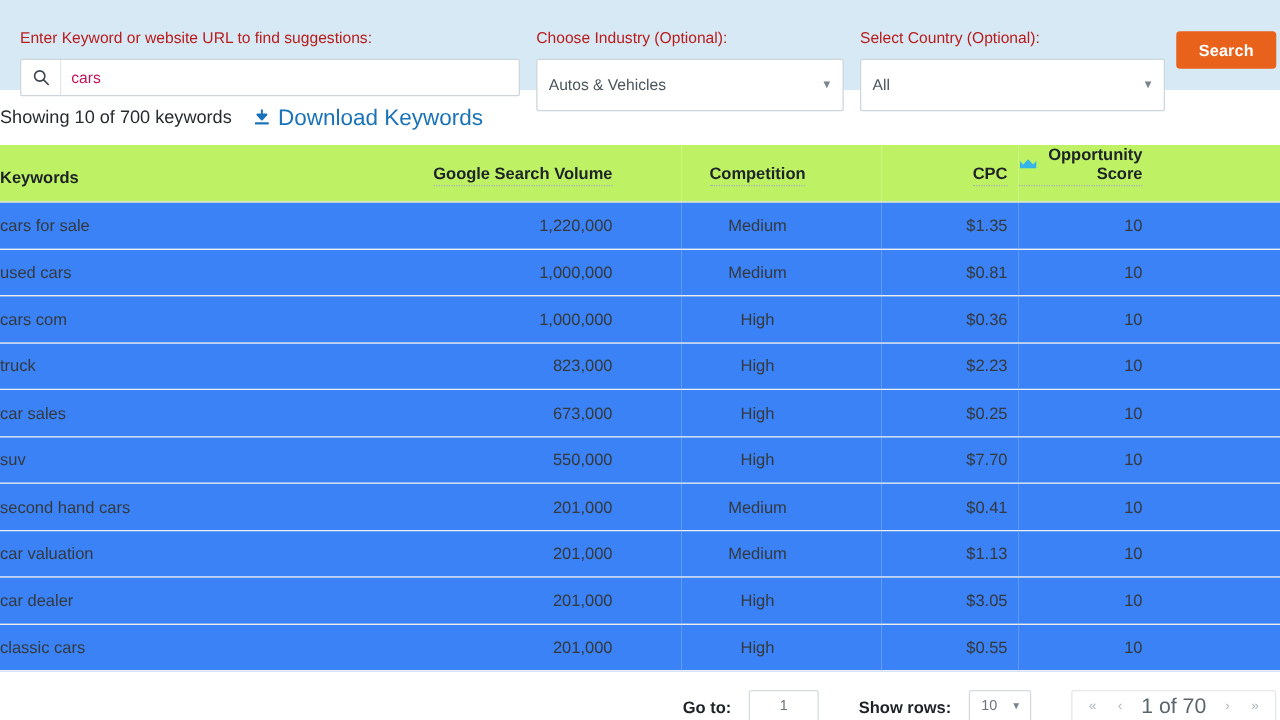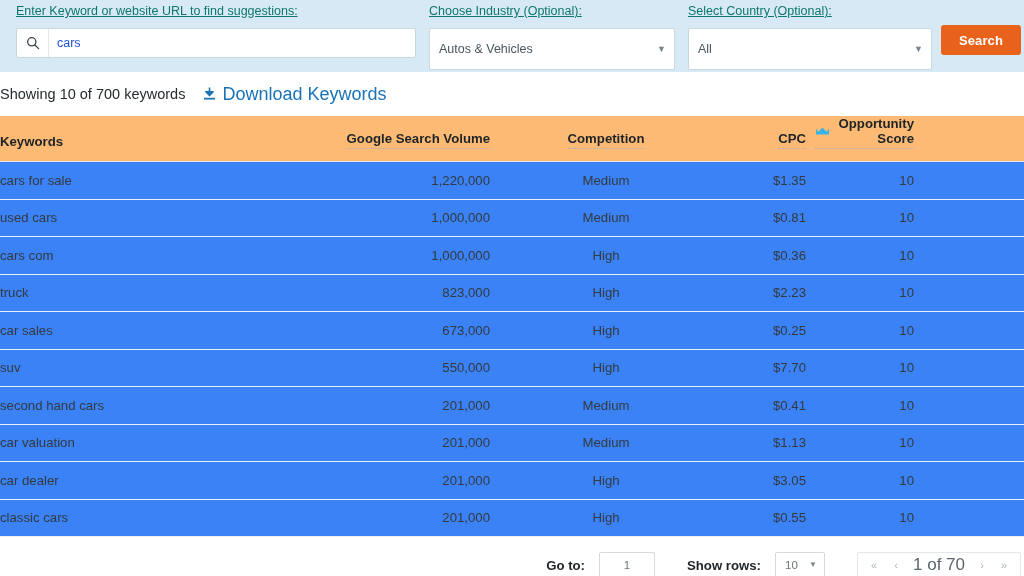--- a/index.html
+++ b/index.html
@@ -15,25 +15,24 @@
   .search-panel {
     background: #d7e9f4;
     height: 72px;
     width: 1024px;
     position: relative;
     padding: 0;
   }
   .field-group { position: absolute; top: 0; }
   .field-label {
     font-size: 12.5px;
-    color: #0f766e;
+    color: #b91c1c;
     line-height: 1;
-    padding-top: 5px;
-    white-space: nowrap;
-    text-decoration: underline;
+    padding-top: 24px;
+    white-space: nowrap;
   }
   .control-row { margin-top: 10px; }
 
   .kw-wrap {
     display: flex;
     align-items: stretch;
     height: 30px;
     background: #fff;
     border: 1px solid #ccd6dc;
     border-radius: 2px;
@@ -42,21 +41,21 @@
   .kw-icon {
     width: 32px;
     display: flex; align-items: center; justify-content: center;
     border-right: 1px solid #e2e8ec;
     flex: none;
   }
   .kw-input {
     border: 0; outline: 0;
     flex: 1 1 auto;
     font-size: 12.5px;
-    color: #1d4ed8;
+    color: #be185d;
     padding: 0 8px;
     font-family: "Liberation Sans", sans-serif;
     background: transparent;
   }
 
   .sel-wrap {
     position: relative;
     height: 42px;
     background: #fff;
     border: 1px solid #ccd6dc;
@@ -124,21 +123,21 @@
     border-collapse: collapse;
     table-layout: fixed;
   }
   table.kw-table th {
     font-size: 13.2px;
     color: #1d2327;
     font-weight: bold;
     padding: 0 0 12px 0;
     vertical-align: bottom;
     border-bottom: 1px solid #dfe3e6;
-    background: #fdba74;
+    background: #bef264;
   }
   table.kw-table td {
     font-size: 13.2px;
     color: #33393e;
     height: 37.5px;
     padding: 0;
     border-bottom: 1px solid #eceff1;
     background: #3b82f6;
   }
   .th-inner {

